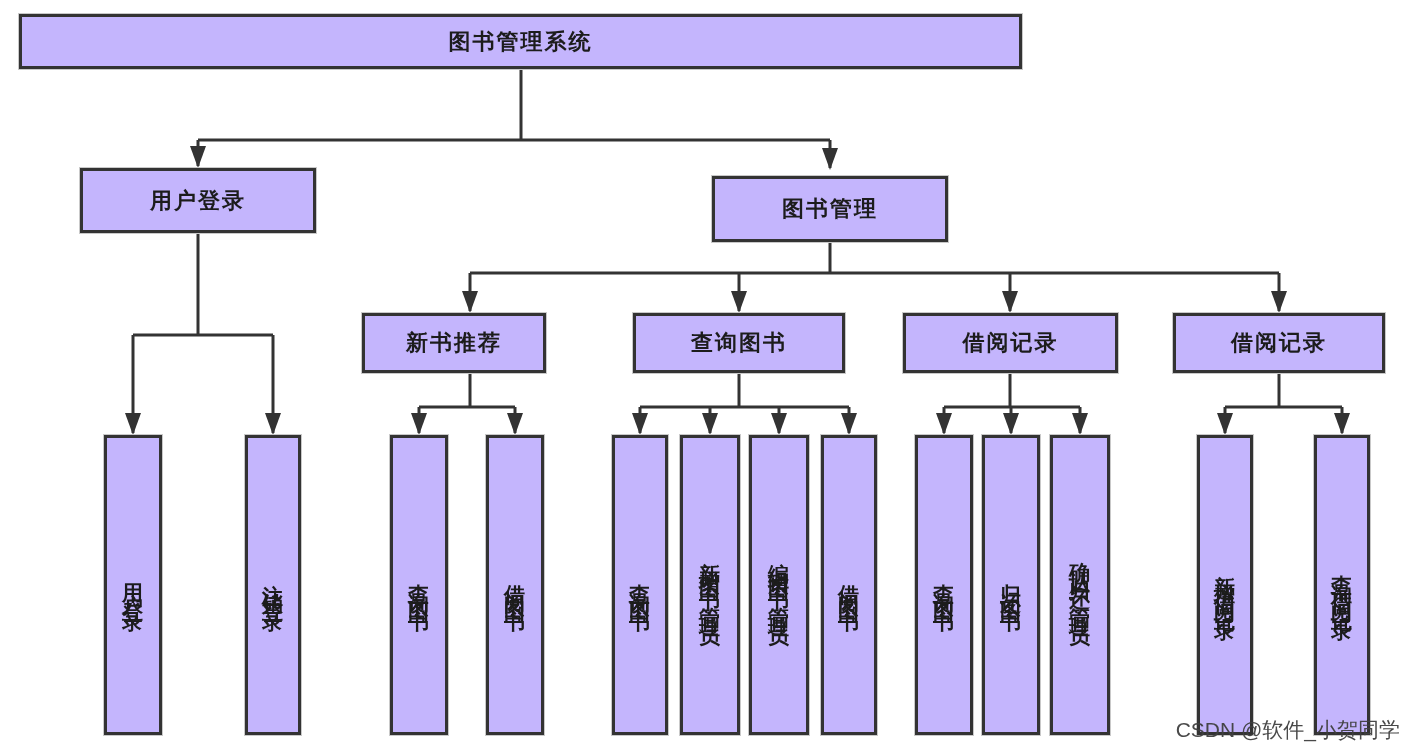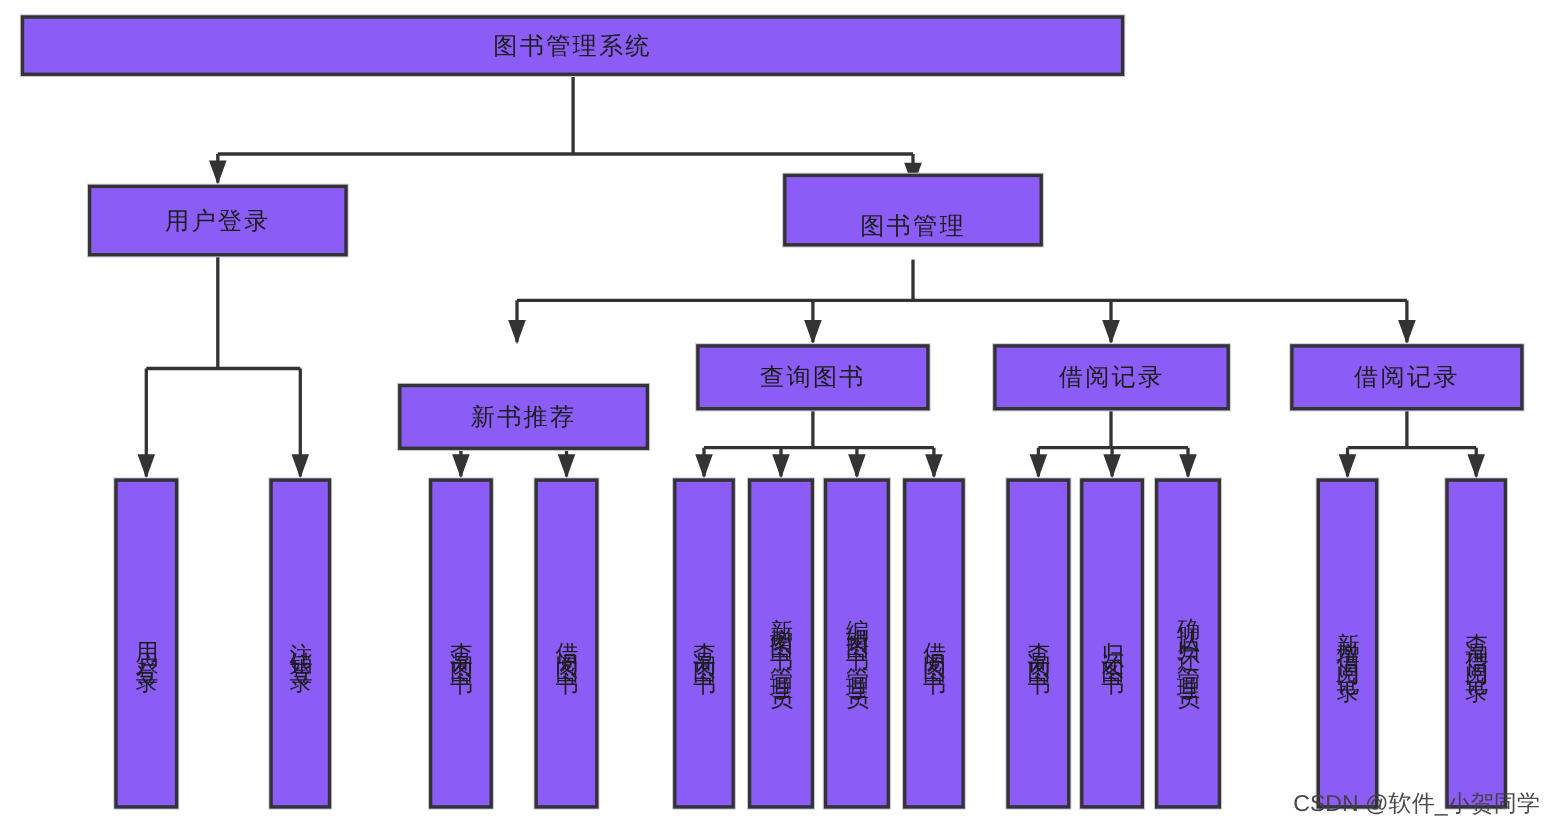--- a/index.html
+++ b/index.html
@@ -17,28 +17,29 @@
   }
   #wires {
     position: absolute;
     left: 0; top: 0;
     width: 1405px; height: 747px;
     z-index: 1;
   }
   .node {
     position: absolute;
     box-sizing: border-box;
-    background: #8b5cf6;
+    background: #c4b5fd;
     border: 3px solid #333333;
     box-shadow: 0 0 0 1px #c9c9c9;
     display: flex;
     align-items: center;
     justify-content: center;
     z-index: 2;
     color: #1c1c1c;
+    font-weight: bold;
   }
   .hbox .label {
     font-size: 22px;
     letter-spacing: 2px;
     white-space: nowrap;
   }
   .vbox .label {
     writing-mode: vertical-rl;
     text-orientation: mixed;
     font-size: 21px;
@@ -128,25 +129,25 @@
     </g>
   </svg>
 
   <div class="node hbox" style="left:19px; top:14px; width:1003px; height:55px;">
     <span class="label">图书管理系统</span>
   </div>
 
   <div class="node hbox" style="left:80px; top:168px; width:236px; height:65px;">
     <span class="label">用户登录</span>
   </div>
-  <div class="node hbox" style="left:712px; top:158px; width:236px; height:66px;align-items:flex-end;">
+  <div class="node hbox" style="left:712px; top:176px; width:236px; height:66px;">
     <span class="label">图书管理</span>
   </div>
 
-  <div class="node hbox" style="left:362px; top:313px; width:228px; height:60px;margin-top:36px;">
+  <div class="node hbox" style="left:362px; top:313px; width:184px; height:60px;">
     <span class="label">新书推荐</span>
   </div>
   <div class="node hbox" style="left:633px; top:313px; width:212px; height:60px;">
     <span class="label">查询图书</span>
   </div>
   <div class="node hbox" style="left:903px; top:313px; width:215px; height:60px;">
     <span class="label">借阅记录</span>
   </div>
   <div class="node hbox" style="left:1173px; top:313px; width:212px; height:60px;">
     <span class="label">借阅记录</span>

